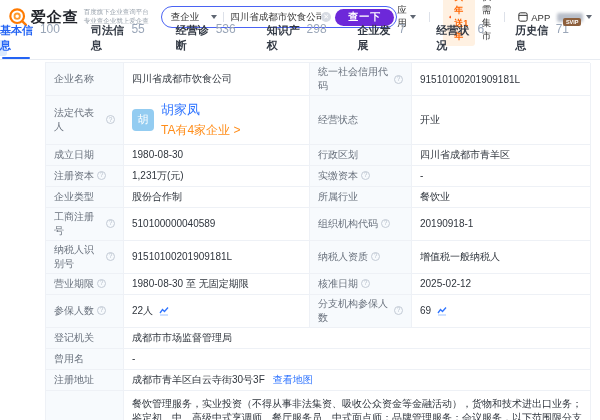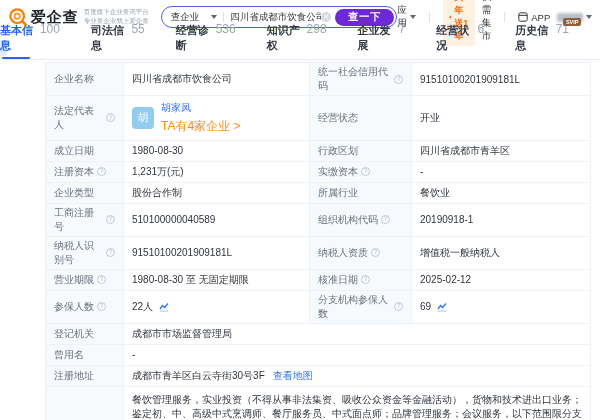--- a/index.html
+++ b/index.html
@@ -38,21 +38,21 @@
   .tbl { position:absolute; left:45px; top:62px; width:545px;
     display:grid; grid-template-columns:78px 186px 102px 179px;
     border-top:1px solid #eef1f6; border-left:1px solid #eef1f6; }
   .cell { border-right:1px solid #eef1f6; border-bottom:1px solid #eef1f6; padding:2px 8px;
     display:flex; align-items:center; font-size:10px; min-height:21px; color:#2f353d; }
   .lbl { background:#f7fafd; color:#68707c; gap:3px; }
   .span3 { grid-column:2/5; }
   .q { width:9px; height:9px; border-radius:50%; border:1px solid #c3cbd6; color:#b6bfcc; font-size:6.5px; display:inline-flex; align-items:center; justify-content:center; line-height:1; flex:none; cursor:pointer; }
   .av { width:22px; height:22px; border-radius:4px; background:#93ccf1; color:#fff; font-size:11px; display:flex; align-items:center; justify-content:center; margin-right:7px; flex:none; }
   .rep-cell { padding-top:5px; padding-bottom:5px; }
-  .rep-name { color:#2f74ff; font-size:10px; cursor:pointer; }
+  .rep-name { color:#2f74ff; font-size:13px; cursor:pointer; }
   .rep-cos { color:#ff8d1a; font-size:12px; margin-top:2.5px; cursor:pointer; }
   .trend { margin-left:6px; cursor:pointer; display:inline-flex; }
   .link { color:#2f74ff; cursor:pointer; margin-left:8px; flex:none; }
   .scope-val { display:block; line-height:14px; padding:6px 8px; text-align:justify; }
   .edge-widget { position:absolute; left:0; top:40px; width:7px; height:16px; background:#dbeafe; border-radius:0 3px 3px 0; }
 </style>
 </head>
 <body>
 
 <div class="page">

